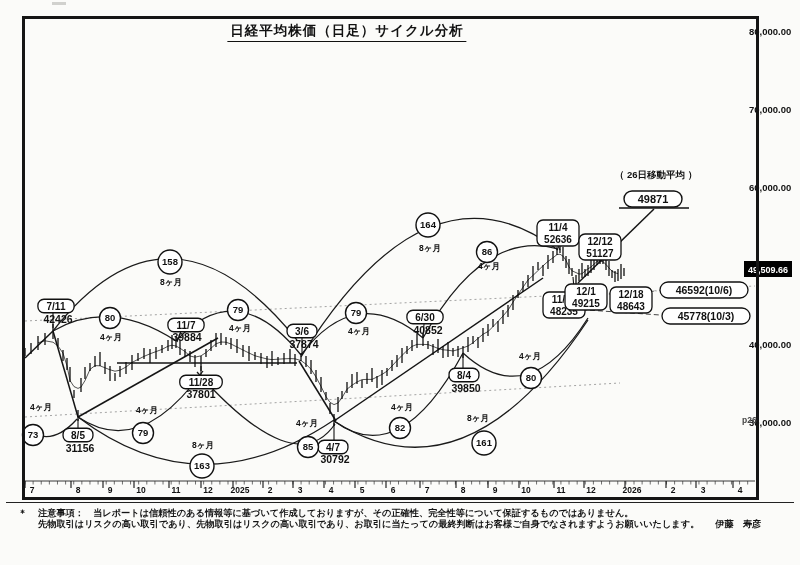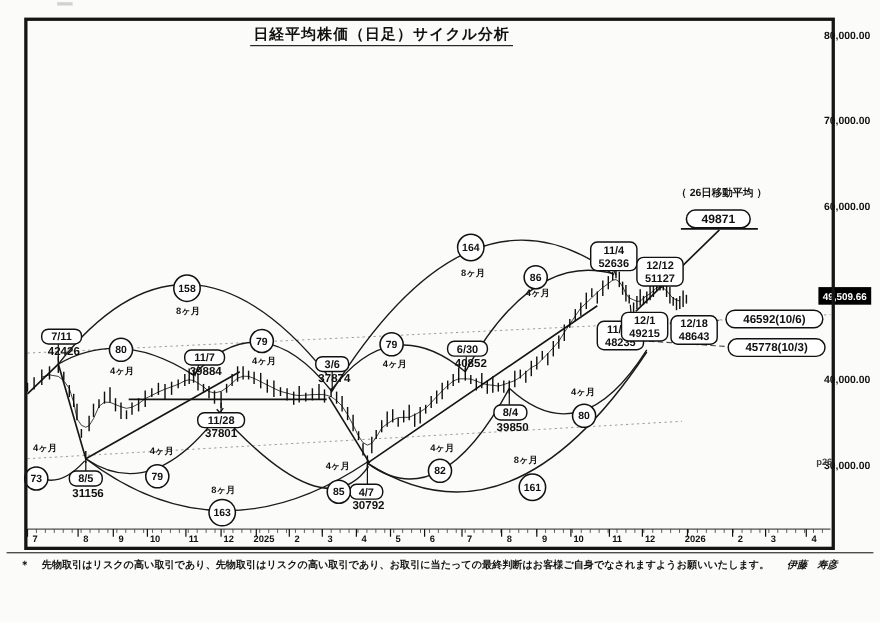--- a/index.html
+++ b/index.html
@@ -8,21 +8,21 @@
   .page-title{position:absolute;top:22px;left:347px;transform:translateX(-50%);
        font-size:13.5px;font-weight:bold;letter-spacing:1px;white-space:nowrap;
        border-bottom:1.8px solid #111;padding:0 3px 1px 3px;z-index:5;}
   #chart-svg{position:absolute;top:0;left:0;}
   .page-num{position:absolute;top:415px;left:706px;font-size:8.5px;color:#444;font-weight:bold;margin-left:36px;}
   .rule{position:absolute;left:6px;top:502px;width:788px;border-top:1.5px solid #222;}
   .disclaimer{position:absolute;left:18px;top:508px;width:774px;font-size:9.2px;
        font-weight:bold;line-height:10.9px;color:#141414;}
   .disclaimer .ast{position:absolute;left:0;top:0;}
   .disclaimer .dtext{margin-left:20px;}
-  .disclaimer .author{margin-left:16px;font-style:italic;}
+  .disclaimer .author{margin-left:16px;}
   .artifact{position:absolute;top:2px;left:52px;width:14px;height:3px;background:#b5b5b0;opacity:.6;}
 </style>
 </head>
 <body>
 
 <div class="artifact"></div>
 
 <div class="page-title">日経平均株価（日足）サイクル分析</div>
 
 <svg id="chart-svg" width="800" height="565">
@@ -498,15 +498,16 @@
     <rect x="23.5" y="17.5" width="734" height="481" fill="none" stroke="#151515" stroke-width="3"></rect>
   </svg>
 
 <div class="page-num">p26</div>
 
 <div class="rule"></div>
 
 <div class="disclaimer">
   <span class="ast">＊</span>
   <div class="dtext">
+    <div>注意事項：　当レポートは信頼性のある情報等に基づいて作成しておりますが、その正確性、完全性等について保証するものではありません。</div>
     <div><span>先物取引はリスクの高い取引であり、先物取引はリスクの高い取引であり、お取引に当たっての最終判断はお客様ご自身でなされますようお願いいたします。</span><span class="author">伊藤　寿彦</span></div>
   </div>
 </div>
 
 </body></html>

